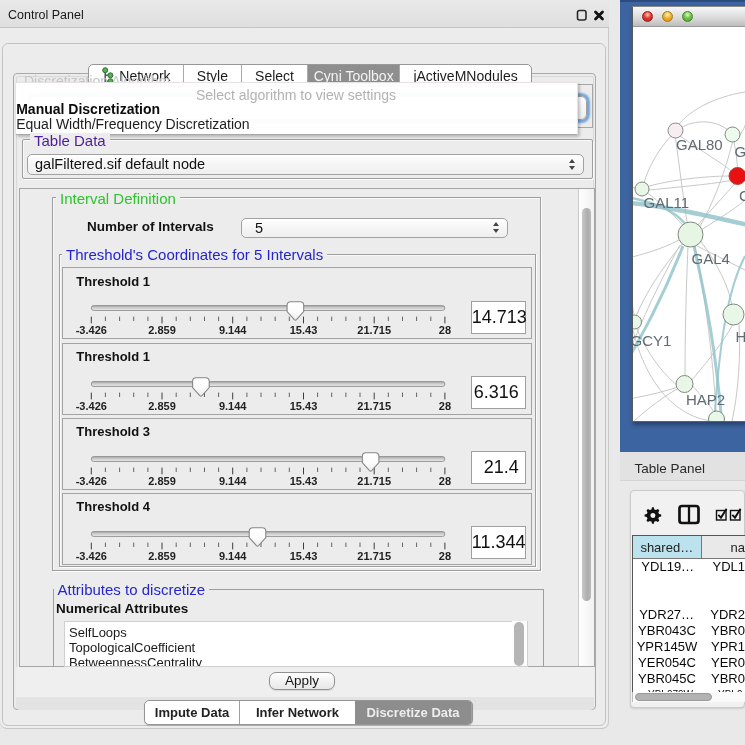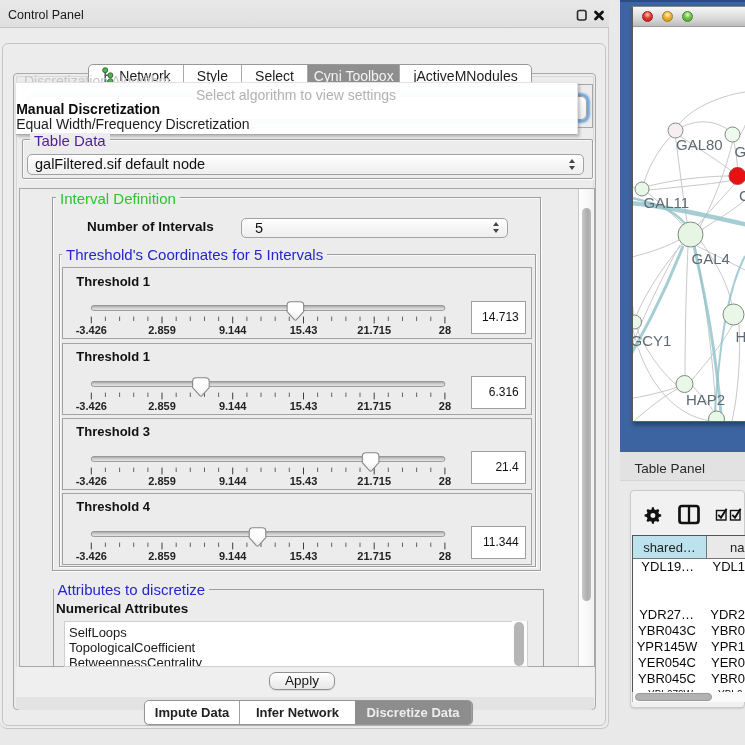--- a/index.html
+++ b/index.html
@@ -24,21 +24,21 @@
 .gtitle{position:absolute;background:#ececec;padding:0 4px;font-size:15px;line-height:15px;}
 
 .combo{position:absolute;background:linear-gradient(#ffffff,#f6f6f6 45%,#efefef);border:1px solid #a2a2a2;border-radius:5px;font-size:14.5px;color:#111;}
 .combo .txt{position:absolute;left:7px;top:50%;transform:translateY(-50%);white-space:nowrap;}
 .arr{position:absolute;width:0;height:0;border-left:3.5px solid transparent;border-right:3.5px solid transparent;}
 .arr.up{border-bottom:4.5px solid #444;}
 .arr.dn{border-top:4.5px solid #444;}
 
 .tpanel{position:absolute;left:61.8px;width:470.5px;height:72px;border:1px solid #a3a3a3;background:#ececec;}
 .tpanel .tl{position:absolute;left:13.5px;top:5.5px;font-weight:bold;font-size:13px;color:#111;}
-.vbox{position:absolute;left:408px;top:32.5px;width:55px;height:33px;background:#fff;border:1px solid #9f9f9f;font-size:12px;color:#111;text-align:right;line-height:31px;padding-right:6px;}
+.vbox{position:absolute;left:408px;top:32.5px;width:55px;height:33px;background:#fff;border:1px solid #9f9f9f;font-size:18px;color:#111;text-align:right;line-height:31px;padding-right:6px;}
 
 #bseg{left:144px;top:700px;width:329px;height:25px;background:#fff;border:1px solid #959595;border-radius:5px;display:flex;font-weight:bold;font-size:13px;color:#222;overflow:hidden;box-shadow:0 1px 1px rgba(0,0,0,.12);}
 #bseg .seg{display:flex;align-items:center;justify-content:center;border-right:1px solid #a0a0a0;}
 #bseg .seg.last{border-right:none;}
 #bseg .sel{background:#8d8d8d;color:#ededed;}
 
 #bluebg{left:620px;top:0;width:125px;height:452px;background:#3c64a0;border-top:2px solid #2c4b7e;}
 #netwin{left:631px;top:6px;width:114px;height:416px;border-left:2px solid #5a5a5a;border-top:1px solid #888;box-shadow:2px 3px 4px rgba(0,0,20,.35);}
 #nettitle{left:633px;top:7px;width:112px;height:20px;background:linear-gradient(#f7f7f7,#d9d9d9 60%,#bdbdbd);border-bottom:1px solid #9a9a9a;}
 .light{position:absolute;top:3.5px;width:11px;height:11px;border-radius:50%;}
@@ -333,21 +333,21 @@
       <rect x="73.5" y="6.5" width="9.5" height="9.5"></rect>
       <rect x="87.5" y="6.5" width="9.5" height="9.5"></rect>
     </g>
     <path d="M75.3 10.8 L78 13.6 L83.6 4.8" fill="none" stroke="#111" stroke-width="1.9"></path>
     <path d="M89.3 10.8 L92 13.6 L97.6 4.8" fill="none" stroke="#111" stroke-width="1.9"></path>
   </svg>
 
   <div class="abs" style="left:632px;top:534.5px;width:113px;height:157px;border-top:1px solid #555;border-left:1px solid #555;overflow:hidden;background:#fff;">
     <div style="display:flex;height:23px;border-bottom:1px solid #777;">
       <div style="width:74px;background:#bce2ee;border-right:1px solid #777;text-align:center;font-size:13px;line-height:23px;color:#222;">shared…</div>
-      <div style="flex:1;background:#e9e9e9;font-size:13px;line-height:23px;color:#222;padding-left:23px;">na</div>
+      <div style="flex:1;background:#e9e9e9;font-size:13px;line-height:23px;color:#222;padding-left:29px;">na</div>
     </div>
     <div id="rows">
         <div style="display:flex;height:16px;font-size:13px;color:#0a0a0a;">
           <div style="width:75px;text-align:center;line-height:16px;">YDL19…</div>
           <div style="flex:1;padding-left:10px;line-height:16px;">YDL1</div>
         </div>
         <div style="display:flex;height:16px;font-size:13px;color:#0a0a0a;margin-top:32px;">
           <div style="width:75px;text-align:center;line-height:16px;">YDR27…</div>
           <div style="flex:1;padding-left:10px;line-height:16px;">YDR2</div>
         </div>

